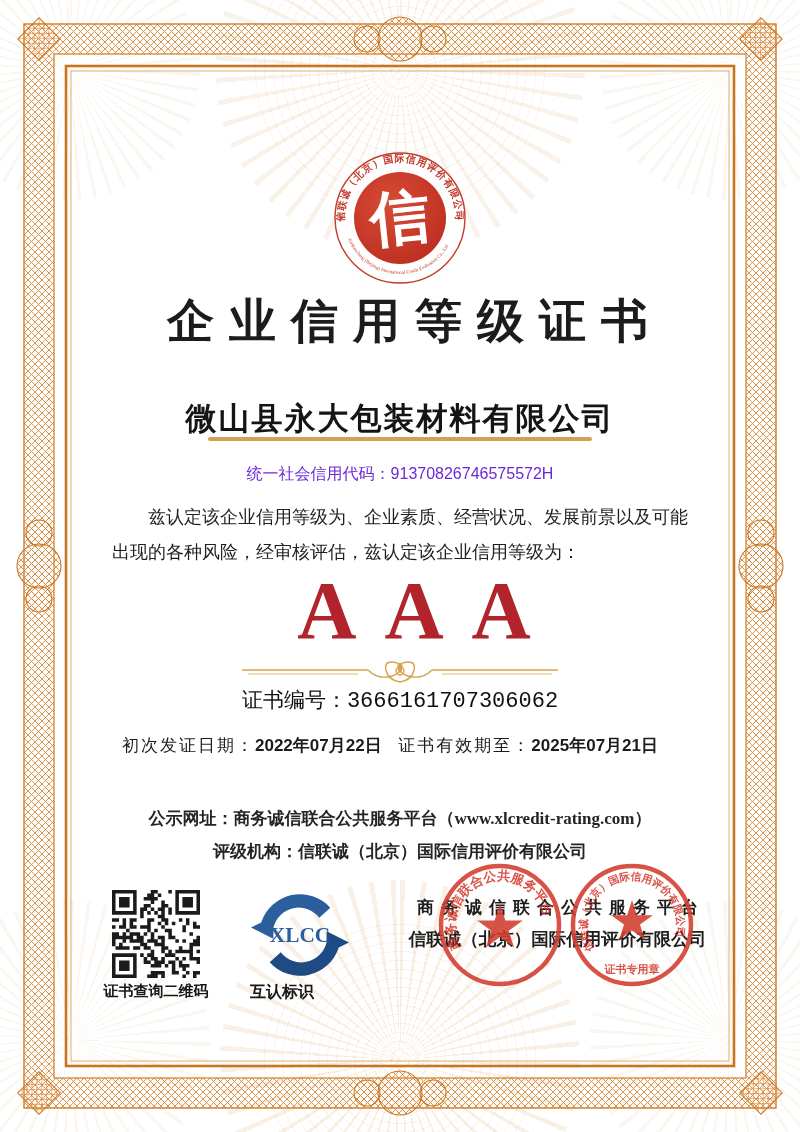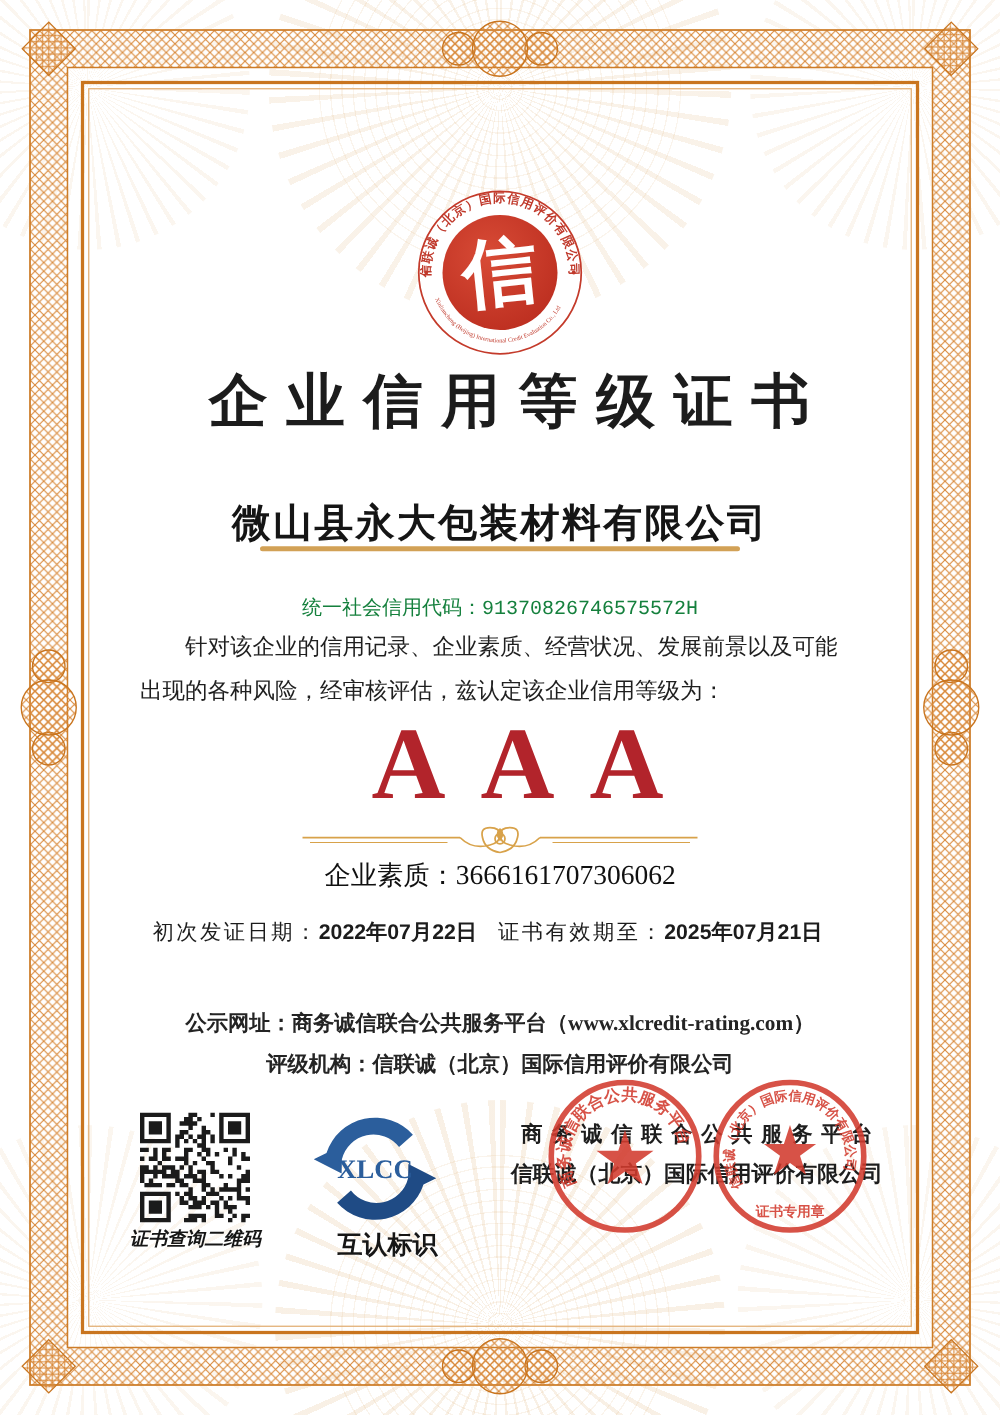--- a/index.html
+++ b/index.html
@@ -12,41 +12,41 @@
   .wm.ring{background:repeating-radial-gradient(circle,#d8a35f 0 1px, transparent 1px 9px);}
   
   .content{position:absolute;inset:0;z-index:2;}
   .abs{position:absolute;}
   .center{left:0;width:100%;text-align:center;}
   .title{top:290px;font-size:47px;font-weight:800;color:#1c1c1c;
          letter-spacing:15px;padding-left:15px;}
   .company{top:385px;font-size:31px;font-weight:700;color:#151515;
            font-family:"Liberation Sans","DejaVu Sans",sans-serif;letter-spacing:2px;margin-top:13px;}
   .goldline{top:437px;left:208px;width:384px;height:4px;background:#d2a156;border-radius:2px;}
-  .codeline{top:476px;font-size:16px;color:#15803d;
-            font-family:Liberation Mono, monospace;}
+  .codeline{top:464px;font-size:16px;color:#6d28d9;
+            font-family:Liberation Sans, sans-serif;}
   .statement{top:500px;left:112px;width:580px;font-size:18px;line-height:35px;color:#1f1f1f;}
   .statement .l1{padding-left:36px;}
   .rating{top:564px;font-size:82px;font-weight:800;color:#b2242b;
           letter-spacing:28px;padding-left:28px;}
   .flourish{top:658px;left:240px;}
   .certno{top:686px;font-size:21px;color:#101010;}
-  .certno .num{font-family:Liberation Serif, serif;font-size:22px;}
+  .certno .num{font-family:Liberation Mono, monospace;font-size:22px;}
   .dates{top:734px;left:122px;width:536px;display:flex;justify-content:space-between;
          font-size:17px;color:#1c1c1c;}
   .dates .lbl{letter-spacing:2px;text-align:right;}
   .dates .val{font-family:"Liberation Sans","DejaVu Sans",sans-serif;font-weight:600;}
   .infoline{font-size:17px;color:#242424;font-weight:600;}
   .i1{top:779px;margin-top:28px;} .i2{top:810px;} .i3{top:840px;}
   
   .qr{top:890px;left:112px;width:88px;height:88px;}
   .qr-label{top:982px;left:92px;width:128px;text-align:center;font-size:15px;
-            font-weight:700;color:#161616;font-style:italic;}
+            font-weight:700;color:#161616;}
   .xlcc{top:884px;left:242px;width:116px;height:102px;}
-  .xlcc-label{top:982px;left:250px;width:100px;text-align:right;font-size:20px;
+  .xlcc-label{top:982px;left:250px;width:100px;text-align:left;font-size:16px;
               font-weight:700;color:#161616;}
   .sealtext{top:896px;left:400px;width:315px;text-align:center;color:#1d1d1d;
             font-weight:700;z-index:2;}
   .sealtext .st1{font-size:17px;letter-spacing:7px;padding-left:7px;}
   .sealtext .st2{font-size:17.5px;margin-top:8px;}
   .seals{top:852px;left:425px;z-index:3;opacity:.88;}
 </style>
 </head>
 <body>
 
@@ -124,39 +124,39 @@
     <div class="abs center title">企业信用等级证书</div>
 
     <div class="abs center company">微山县永大包装材料有限公司</div>
     <div class="abs goldline"></div>
 
     <div class="abs center codeline">
       <span>统一社会信用代码：</span><span>91370826746575572H</span>
     </div>
 
     <div class="abs statement">
-      <div class="l1">针对该企业的信用记录、企业素质、经营状况、发展前景以及可能</div>
+      <div class="l1">兹认定该企业信用等级为、企业素质、经营状况、发展前景以及可能</div>
       <div>出现的各种风险，经审核评估，兹认定该企业信用等级为：</div>
     </div>
 
     <div class="abs center rating">AAA</div>
 
     <svg class="abs flourish" width="320" height="28" viewBox="0 0 320 28" xmlns="http://www.w3.org/2000/svg">
       <g stroke="#d8a24a" fill="none" stroke-width="1.4">
         <path d="M2,12 H128 M192,12 H318"></path>
         <path d="M8,16 H118 M202,16 H312" stroke-width="0.8"></path>
         <path d="M128,12 q10,10 24,6 q8,-2 8,-8 q0,-6 -8,-6 q-8,0 -6,8 q2,10 14,12"></path>
         <path d="M192,12 q-10,10 -24,6 q-8,-2 -8,-8 q0,-6 8,-6 q8,0 6,8 q-2,10 -14,12"></path>
         <circle cx="160" cy="13" r="4"></circle>
         <path d="M160,5 q-4,4 0,9 q4,-5 0,-9" fill="#d8a24a"></path>
       </g>
     </svg>
 
     <div class="abs center certno">
-      <span>企业素质：</span><span class="num">3666161707306062</span>
+      <span>证书编号：</span><span class="num">3666161707306062</span>
     </div>
 
     <div class="abs dates">
       <div>
         <span class="lbl">初次发证日期：</span><span class="val">2022年07月22日</span>
       </div>
       <div>
         <span class="lbl">证书有效期至：</span><span class="val">2025年07月21日</span>
       </div>
     </div>

